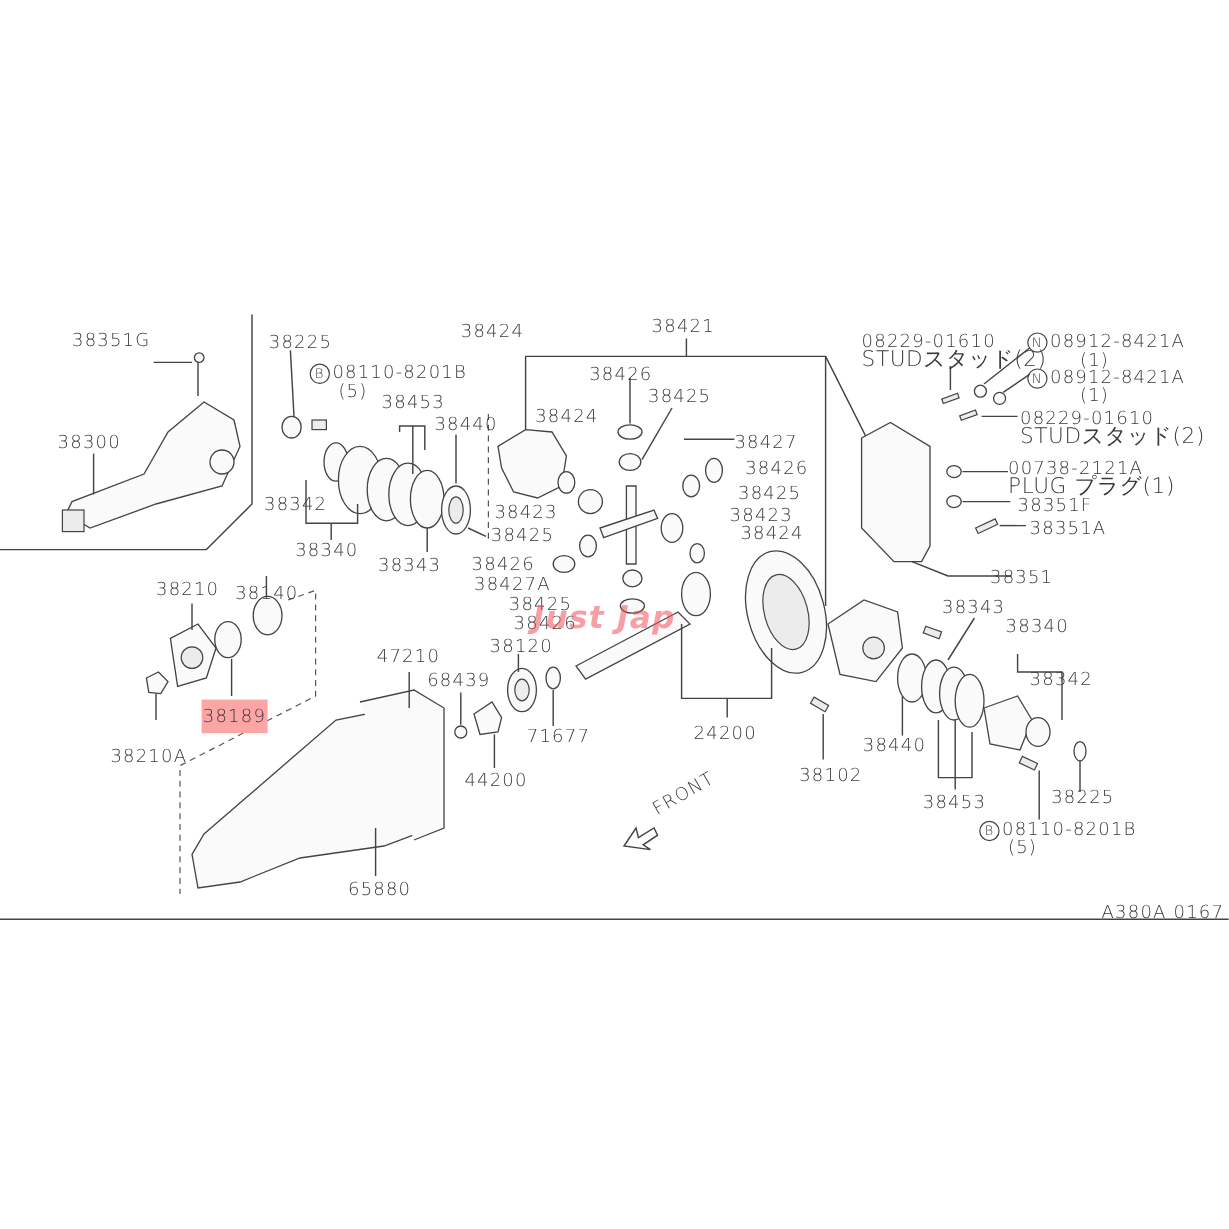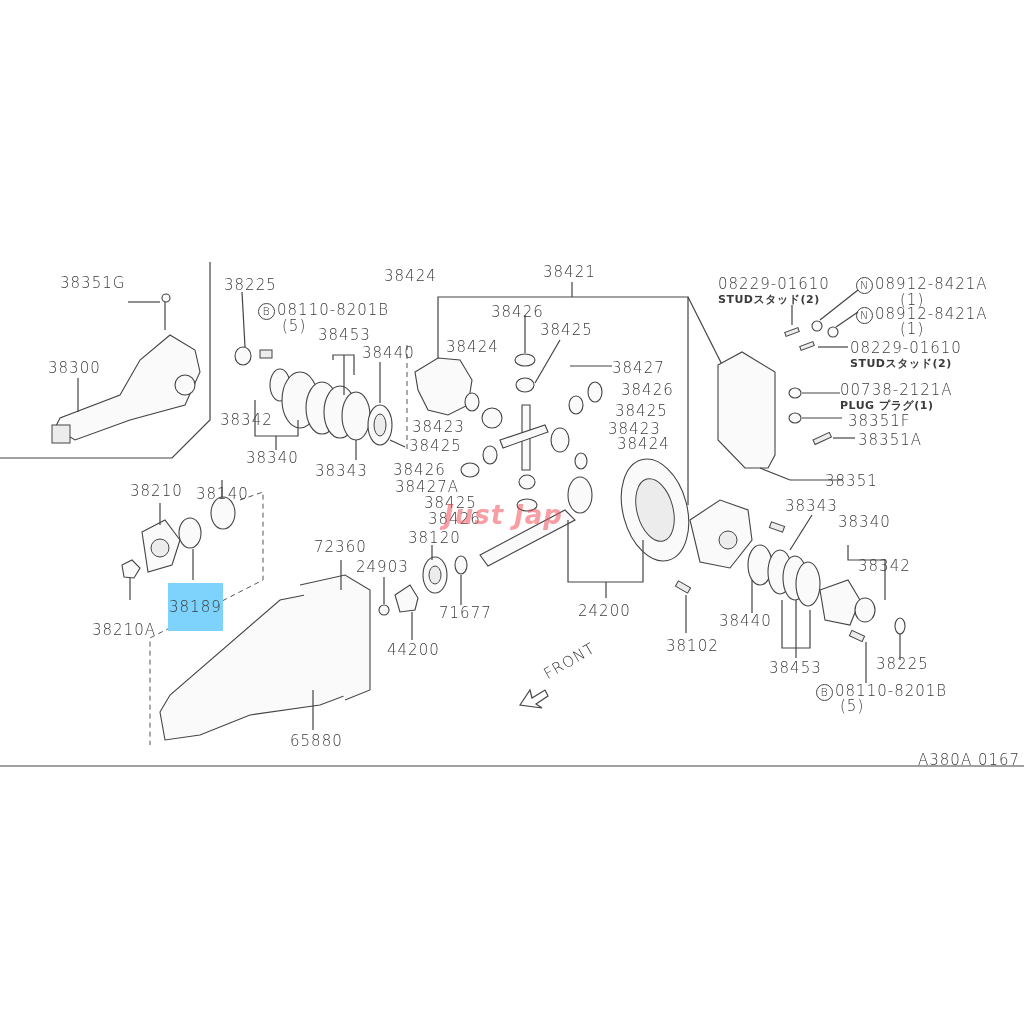--- a/index.html
+++ b/index.html
@@ -1,20 +1,20 @@
 <!DOCTYPE html>
 <html><head>
 <meta charset="utf-8">
 <style>
   html,body{margin:0;padding:0;background:#ffffff;}
   body{width:1024px;height:1024px;position:relative;overflow:hidden;font-family:"DejaVu Sans",sans-serif;}
   #diagram{position:absolute;left:0;top:0;width:1024px;height:1024px;}
   .lbl{position:absolute;font-family:"DejaVu Sans",sans-serif;font-size:15px;color:#3a3a3a;letter-spacing:1px;white-space:nowrap;line-height:16px;font-weight:300;}
-  .lbl.small{font-size:11px;letter-spacing:0.5px;font-weight:bold;}
-  .hl{background:#7dd3fc;padding:16px 1px;}
+  .lbl.small{font-size:18px;letter-spacing:0.5px;}
+  .hl{background:#fca5a5;padding:6px 1px;}
   .circ{display:inline-block;width:15px;height:15px;border:1px solid #444;border-radius:50%;text-align:center;line-height:15px;font-size:11px;margin-right:2px;}
   svg .ln{stroke:#444;stroke-width:1.2;fill:none;}
   svg .dash{stroke:#555;stroke-width:1;fill:none;stroke-dasharray:5 4;}
   svg .part{stroke:#444;stroke-width:1.1;fill:#fafafa;}
   svg .partd{stroke:#444;stroke-width:1;fill:#ececec;}
   .wm{position:absolute;left:398px;top:500px;font-family:"DejaVu Sans",sans-serif;font-style:italic;font-weight:bold;font-size:26px;color:rgba(240,80,90,0.55);letter-spacing:1px;margin-left:46px;}
 </style>
 </head>
 <body>
 
@@ -193,22 +193,22 @@
 <span class="lbl" style="left:393px;top:462px">38426</span>
 <span class="lbl" style="left:395px;top:479px">38427A</span>
 <span class="lbl" style="left:424px;top:495px">38425</span>
 <span class="lbl" style="left:428px;top:511px">38426</span>
 
 <span class="lbl" style="left:196px;top:486px">38140</span>
 <span class="lbl" style="left:130px;top:483px">38210</span>
 <span class="lbl" style="left:92px;top:622px">38210A</span>
 <span class="lbl hl" style="left:168px;top:583px">38189</span>
 
-<span class="lbl" style="left:314px;top:539px">72360</span>
-<span class="lbl" style="left:356px;top:559px">24903</span>
+<span class="lbl" style="left:314px;top:539px">47210</span>
+<span class="lbl" style="left:356px;top:559px">68439</span>
 <span class="lbl" style="left:408px;top:530px">38120</span>
 <span class="lbl" style="left:439px;top:605px">71677</span>
 <span class="lbl" style="left:387px;top:642px">44200</span>
 <span class="lbl" style="left:290px;top:733px">65880</span>
 <span class="lbl" style="left:578px;top:603px">24200</span>
 <span class="lbl" style="left:666px;top:638px">38102</span>
 
 <span class="lbl" style="left:549px;top:666px;transform:rotate(-30deg);transform-origin:left bottom;">FRONT</span>
 
 <span class="lbl" style="left:718px;top:276px">08229-01610</span>

